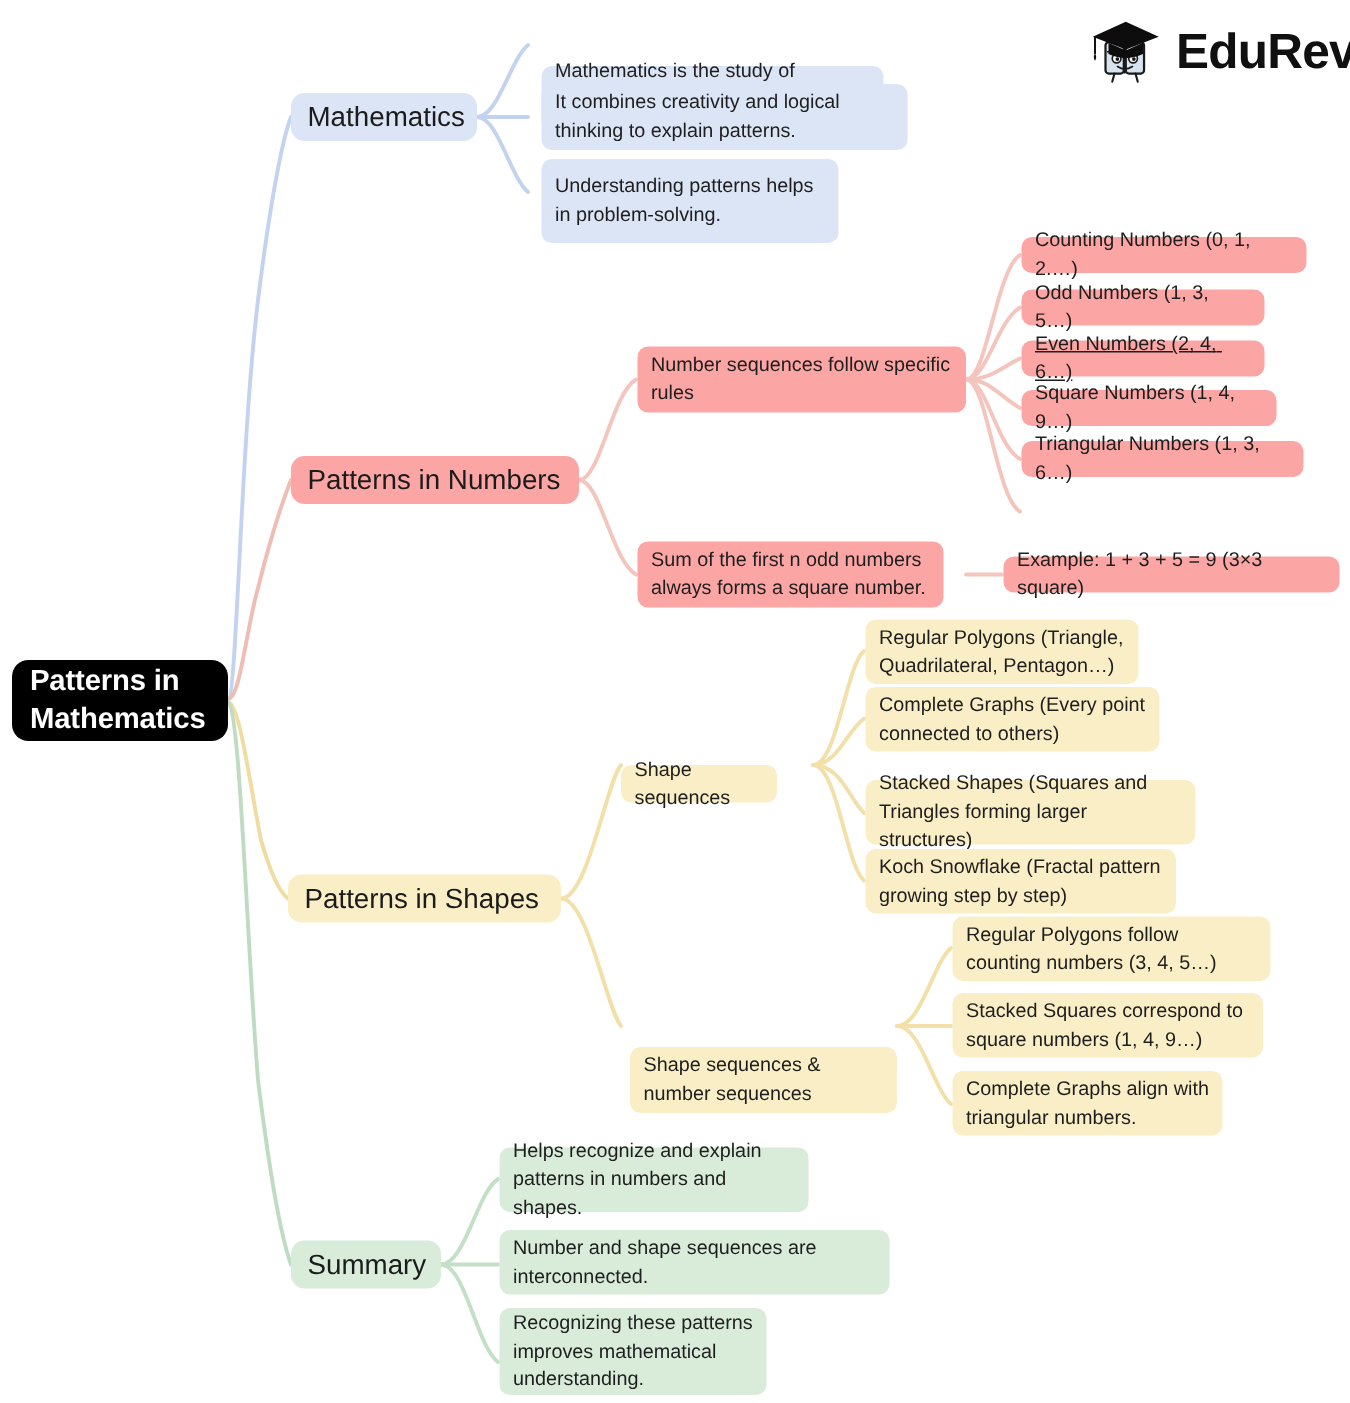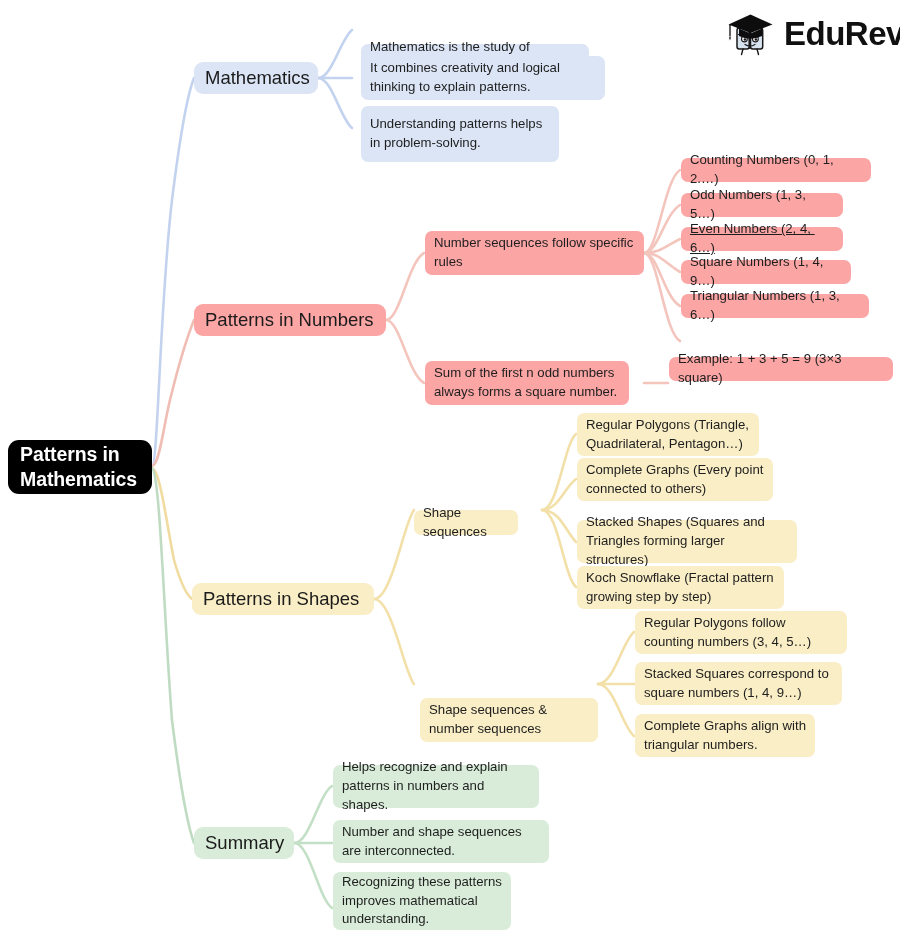--- a/index.html
+++ b/index.html
@@ -192,36 +192,36 @@
 
   <div class="node sub c-red" style="left:425px; top:231px; width:219px; height:44px;">Number sequences follow specific rules</div>
 
   <div class="node leaf c-red" style="left:681px; top:158px; width:190px; height:24px;">Counting Numbers (0, 1, 2.…)</div>
   <div class="node leaf c-red" style="left:681px; top:193px; width:162px; height:24px;">Odd Numbers (1, 3, 5…)</div>
   <div class="node leaf c-red" style="left:681px; top:227px; width:162px; height:24px;text-decoration:underline;">Even Numbers (2, 4, 6…)</div>
   <div class="node leaf c-red" style="left:681px; top:260px; width:170px; height:24px;">Square Numbers (1, 4, 9…)</div>
   <div class="node leaf c-red" style="left:681px; top:294px; width:188px; height:24px;">Triangular Numbers (1, 3, 6…)</div>
 
   <div class="node sub c-red" style="left:425px; top:361px; width:204px; height:44px;">Sum of the first n odd numbers always forms a square number.</div>
-  <div class="node leaf c-red" style="left:669px; top:357px; width:224px; height:24px;">Example: 1 + 3 + 5 = 9 (3×3 square)</div>
+  <div class="node leaf c-red" style="left:669px; top:371px; width:224px; height:24px;">Example: 1 + 3 + 5 = 9 (3×3 square)</div>
 
   <div class="node branch c-yellow" style="left:192px; top:583px; width:182px; height:32px;">Patterns in Shapes</div>
 
   <div class="node sub c-yellow" style="left:414px; top:498px; width:104px; height:25px;margin-top:12px;">Shape sequences</div>
 
   <div class="node leaf c-yellow" style="left:577px; top:413px; width:182px; height:43px;">Regular Polygons (Triangle, Quadrilateral, Pentagon…)</div>
   <div class="node leaf c-yellow" style="left:577px; top:458px; width:196px; height:43px;">Complete Graphs (Every point connected to others)</div>
   <div class="node leaf c-yellow" style="left:577px; top:520px; width:220px; height:43px;">Stacked Shapes (Squares and Triangles forming larger structures)</div>
   <div class="node leaf c-yellow" style="left:577px; top:566px; width:207px; height:43px;">Koch Snowflake (Fractal pattern growing step by step)</div>
 
   <div class="node sub c-yellow" style="left:420px; top:662px; width:178px; height:44px;margin-top:36px;">Shape sequences &amp; number sequences</div>
 
   <div class="node leaf c-yellow" style="left:635px; top:611px; width:212px; height:43px;">Regular Polygons follow counting numbers (3, 4, 5…)</div>
   <div class="node leaf c-yellow" style="left:635px; top:662px; width:207px; height:43px;">Stacked Squares correspond to square numbers (1, 4, 9…)</div>
   <div class="node leaf c-yellow" style="left:635px; top:714px; width:180px; height:43px;">Complete Graphs align with triangular numbers.</div>
 
   <div class="node branch c-green" style="left:194px; top:827px; width:100px; height:32px;">Summary</div>
 
   <div class="node leaf c-green" style="left:333px; top:765px; width:206px; height:43px;">Helps recognize and explain patterns in numbers and shapes.</div>
-  <div class="node leaf c-green" style="left:333px; top:820px; width:216px; height:43px;">Number and shape sequences are interconnected.</div>
+  <div class="node leaf c-green" style="left:333px; top:820px; width:260px; height:43px;">Number and shape sequences are interconnected.</div>
   <div class="node leaf c-green" style="left:333px; top:872px; width:178px; height:58px;">Recognizing these patterns improves mathematical understanding.</div>
 
 </div>
 
 </body></html>

